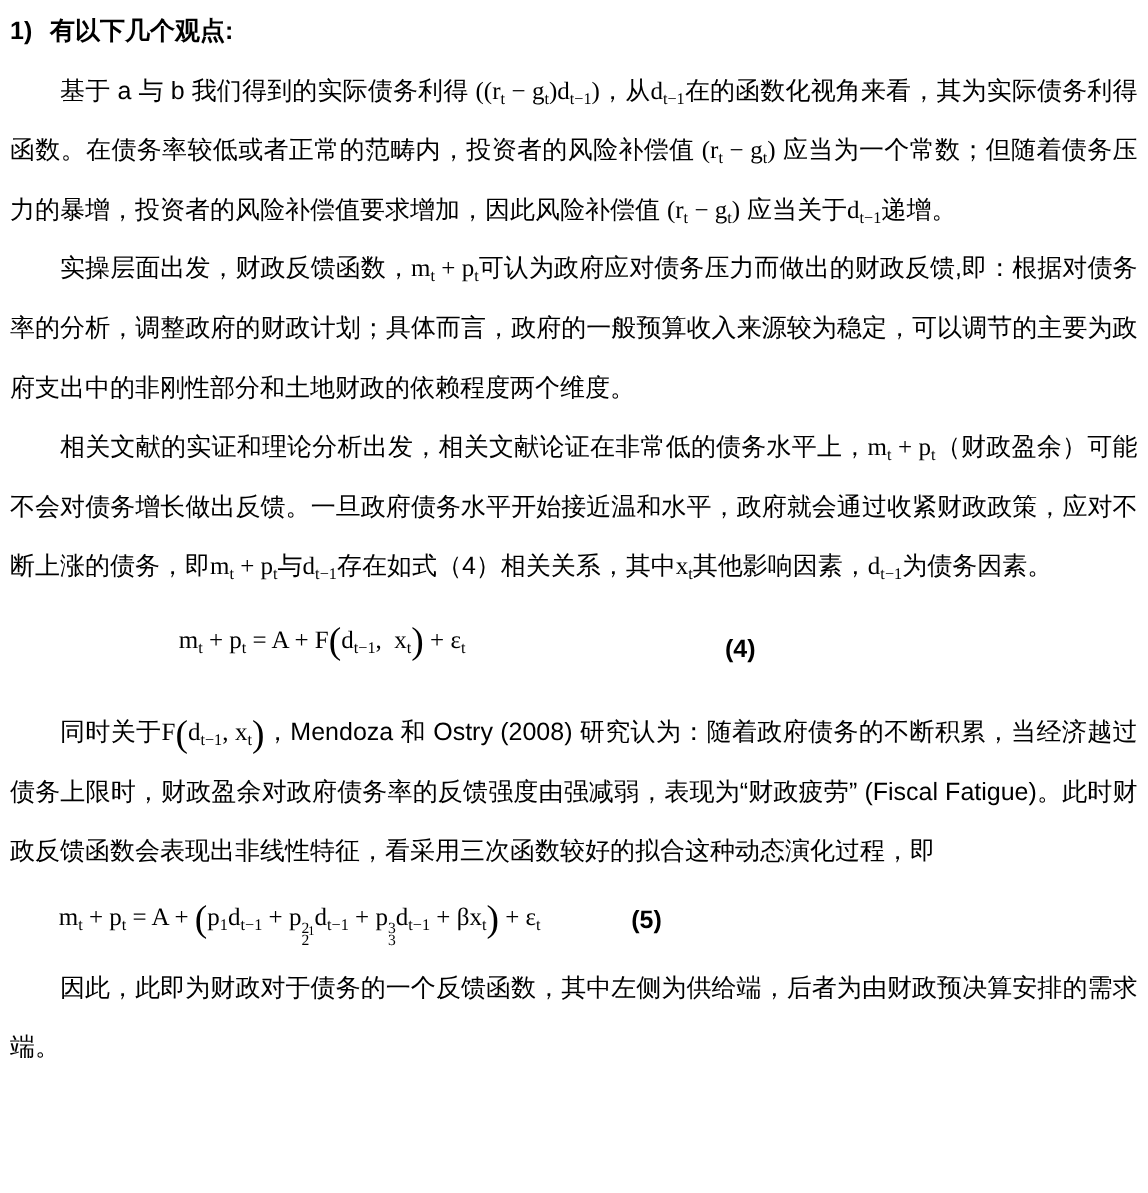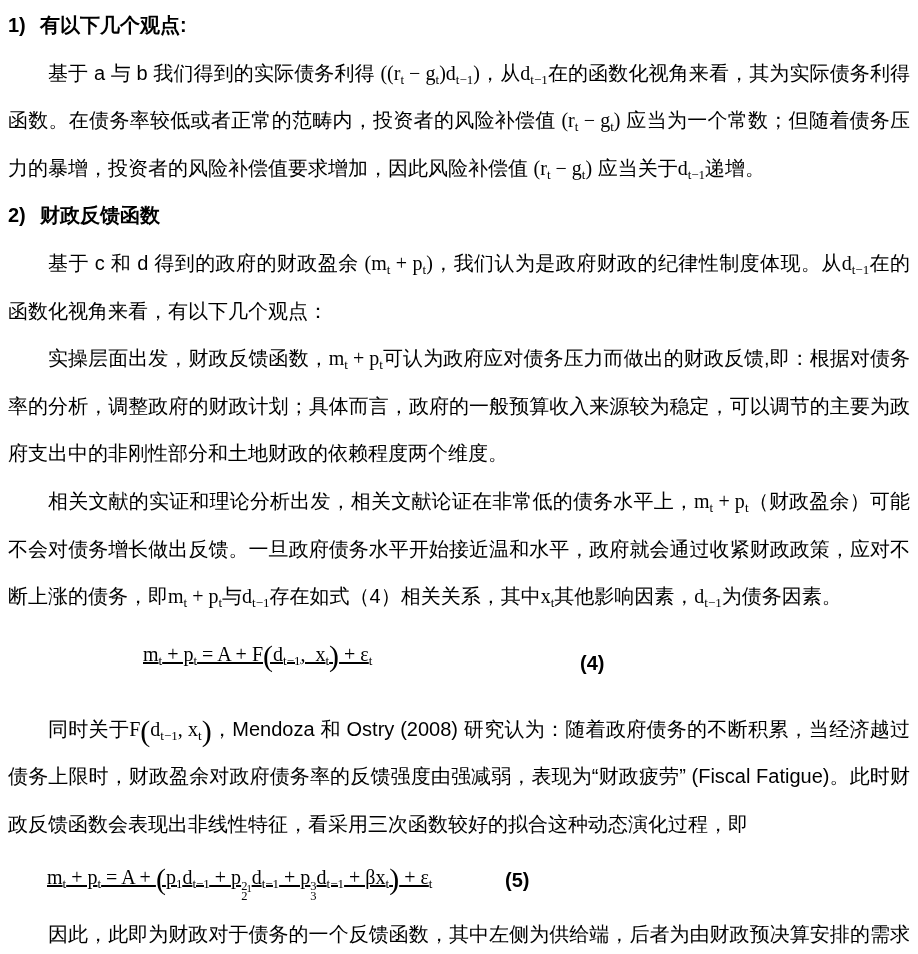--- a/index.html
+++ b/index.html
@@ -16,32 +16,30 @@
   .sub{font-family:"Liberation Serif",serif;font-size:13px;vertical-align:-0.32em;line-height:13px;}
   .ssub{font-family:"Liberation Serif",serif;font-size:10.5px;vertical-align:-0.75em;line-height:10px;margin-left:-1px;}
   .stk{display:inline-flex;flex-direction:column;align-items:center;
        font-family:"Liberation Serif",serif;font-size:12.5px;line-height:10px;
        vertical-align:-0.5em;}
   .stk .up,.stk .dn{display:block;height:10px;}
   .bigp{font-family:"Liberation Serif",serif;font-size:30px;line-height:20px;
         vertical-align:-0.15em;font-weight:400;}
   .eq{position:relative;display:flex;align-items:center;box-sizing:border-box;
       font-size:20px;font-family:"Liberation Serif",serif;}
-  .eq .body{white-space:nowrap;line-height:47.6px;text-decoration:underline;}
+  .eq .body{white-space:nowrap;line-height:47.6px;}
   .eqno{position:absolute;top:50%;transform:translateY(-50%);
         font-family:"Liberation Sans",sans-serif;font-size:20px;font-weight:700;}
 </style>
 </head>
 <body>
 
 <div id="doc">
     <div class="heading"><span class="hnum">1)</span><span class="htext">有以下几个观点:</span></div>
     <div class="para"><span class="cn">基于 a 与 b 我们得到的实际债务利得 </span><span class="mt">((r</span><span class="sub">t</span><span class="mt"> − g</span><span class="sub">t</span><span class="mt">)d</span><span class="sub">t−1</span><span class="mt">)</span><span class="cn">，从</span><span class="mt">d</span><span class="sub">t−1</span><span class="cn">在的函数化视角来看，其为实际债务利得函数。在债务率较低或者正常的范畴内，投资者的风险补偿值 </span><span class="mt">(r</span><span class="sub">t</span><span class="mt"> − g</span><span class="sub">t</span><span class="mt">)</span><span class="cn"> 应当为一个常数；但随着债务压力的暴增，投资者的风险补偿值要求增加，因此风险补偿值 </span><span class="mt">(r</span><span class="sub">t</span><span class="mt"> − g</span><span class="sub">t</span><span class="mt">)</span><span class="cn"> 应当关于</span><span class="mt">d</span><span class="sub">t−1</span><span class="cn">递增。</span></div>
-    <div class="heading"><span class="hnum">2)</span><span class="htext">财政反馈函数</span></div>
-    <div class="para"><span class="cn">基于 c 和 d 得到的政府的财政盈余 </span><span class="mt">(m</span><span class="sub">t</span><span class="mt"> + p</span><span class="sub">t</span><span class="mt">)</span><span class="cn">，我们认为是政府财政的纪律性制度体现。从</span><span class="mt">d</span><span class="sub">t−1</span><span class="cn">在的函数化视角来看，有以下几个观点：</span></div>
     <div class="para"><span class="cn">实操层面出发，财政反馈函数，</span><span class="mt">m</span><span class="sub">t</span><span class="mt"> + p</span><span class="sub">t</span><span class="cn">可认为政府应对债务压力而做出的财政反馈,即：根据对债务率的分析，调整政府的财政计划；具体而言，政府的一般预算收入来源较为稳定，可以调节的主要为政府支出中的非刚性部分和土地财政的依赖程度两个维度。</span></div>
     <div class="para"><span class="cn">相关文献的实证和理论分析出发，相关文献论证在非常低的债务水平上，</span><span class="mt">m</span><span class="sub">t</span><span class="mt"> + p</span><span class="sub">t</span><span class="cn">（财政盈余）可能不会对债务增长做出反馈。一旦政府债务水平开始接近温和水平，政府就会通过收紧财政政策，应对不断上涨的债务，即</span><span class="mt">m</span><span class="sub">t</span><span class="mt"> + p</span><span class="sub">t</span><span class="cn">与</span><span class="mt">d</span><span class="sub">t−1</span><span class="cn">存在如式（4）相关关系，其中</span><span class="mt">x</span><span class="sub">t</span><span class="cn">其他影响因素，</span><span class="mt">d</span><span class="sub">t−1</span><span class="cn">为债务因素。</span></div>
     <div class="eq" style="height: 85px; padding-bottom: 16px;">
       <span class="body" style="margin-left: 135px;"><span class="mt">m</span><span class="sub">t</span><span class="mt"> + p</span><span class="sub">t</span><span class="mt"> = A + F</span><span class="bigp">(</span><span class="mt">d</span><span class="sub">t−1</span><span class="mt">,&nbsp;&nbsp;x</span><span class="sub">t</span><span class="bigp">)</span><span class="mt"> + ε</span><span class="sub">t</span></span>
       <span class="eqno" style="left: 572px;">(4)</span>
     </div>
     <div class="para"><span class="cn">同时关于</span><span class="mt">F</span><span class="bigp">(</span><span class="mt">d</span><span class="sub">t−1</span><span class="mt">,&nbsp;x</span><span class="sub">t</span><span class="bigp">)</span><span class="cn">，Mendoza 和 Ostry (2008) 研究认为：随着政府债务的不断积累，当经济越过债务上限时，财政盈余对政府债务率的反馈强度由强减弱，表现为“财政疲劳” (Fiscal Fatigue)。此时财政反馈函数会表现出非线性特征，看采用三次函数较好的拟合这种动态演化过程，即</span></div>
     <div class="eq" style="height: 62px; padding-bottom: 4px; align-items: center;">
       <span class="body" style="margin-left: 39px;"><span class="mt">m</span><span class="sub">t</span><span class="mt"> + p</span><span class="sub">t</span><span class="mt"> = A + </span><span class="bigp">(</span><span class="mt">p</span><span class="sub">1</span><span class="mt">d</span><span class="sub">t−1</span><span class="mt"> + p</span><span class="stk">
           <span class="up">2</span>

